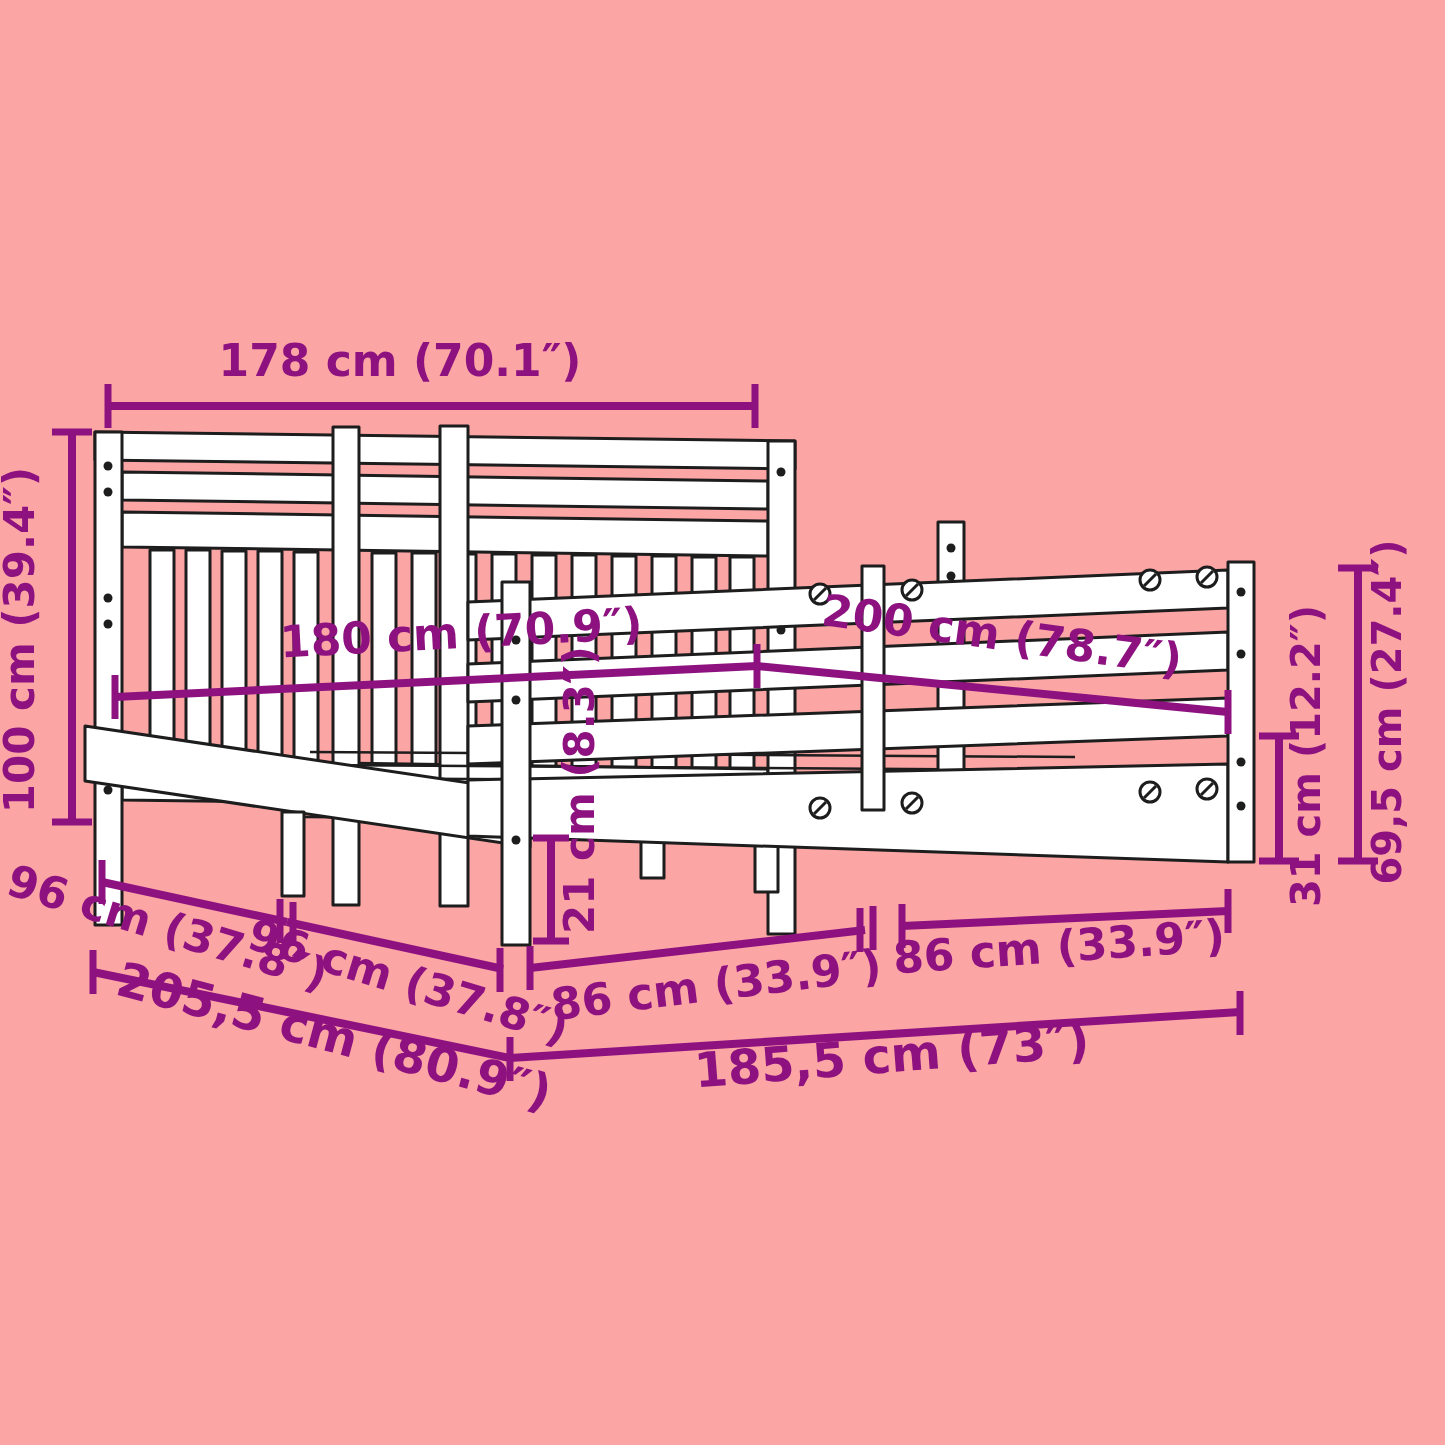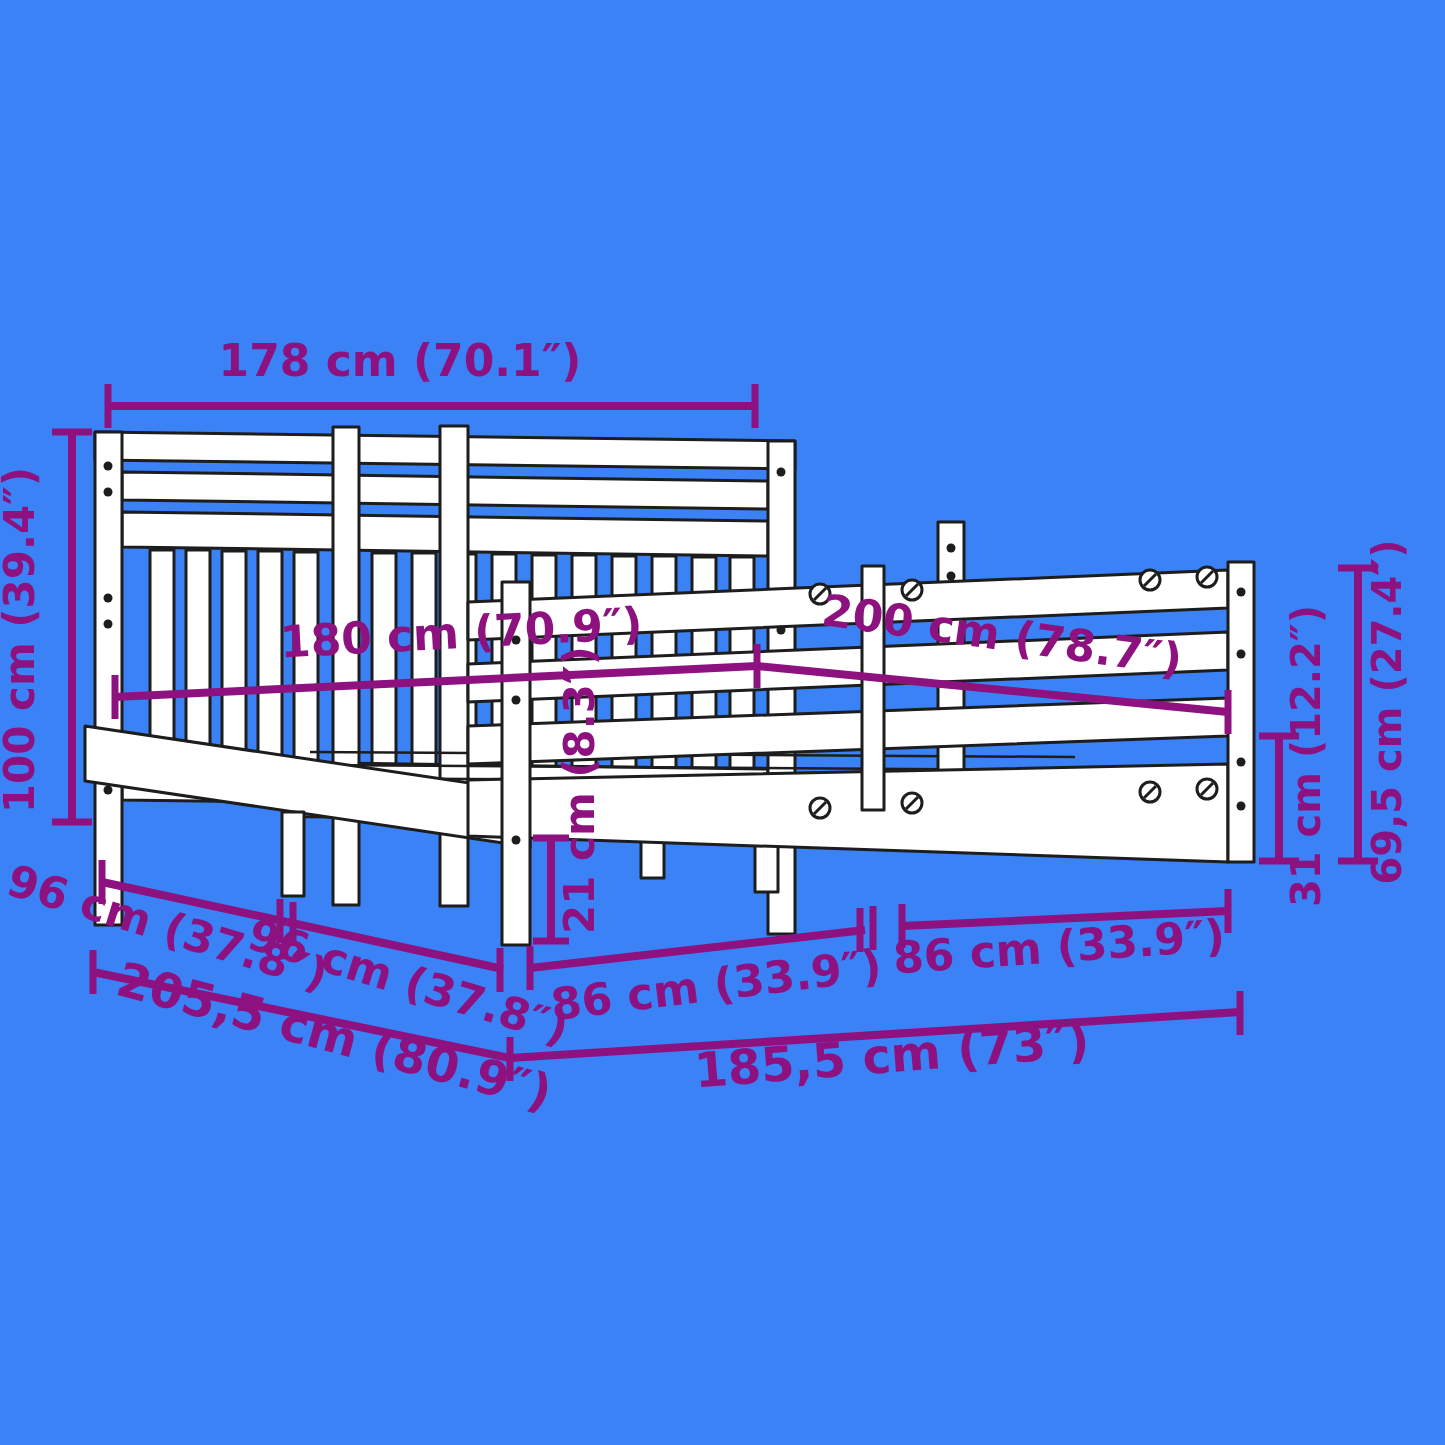--- a/index.html
+++ b/index.html
@@ -1,16 +1,16 @@
 <!DOCTYPE html>
 <html><head>
 <meta charset="utf-8">
 <style>
   html,body{margin:0;padding:0;background:#ffffff;}
-  .stage{position:relative;width:1445px;height:1445px;background:#3b82f6;overflow:hidden;
+  .stage{position:relative;width:1445px;height:1445px;background:#fca5a5;overflow:hidden;
          font-family:"DejaVu Sans","Liberation Sans",sans-serif;}
   svg{position:absolute;left:0;top:0;}
   .wood{fill:#ffffff;stroke:#1d1d1d;stroke-width:3;stroke-linejoin:round;}
   .slatline{stroke:#1d1d1d;stroke-width:2.5;fill:none;}
   .dim{stroke:#8d1280;stroke-width:8;fill:none;}
   .tick{stroke:#8d1280;stroke-width:7;fill:none;}
   .dimtxt{fill:#8d1280;font-weight:700;text-anchor:middle;}
   .dot{fill:#1d1d1d;stroke:none;}
   .screw{fill:#ffffff;stroke:#1d1d1d;stroke-width:3;}
   .screwslot{stroke:#1d1d1d;stroke-width:3;fill:none;}

